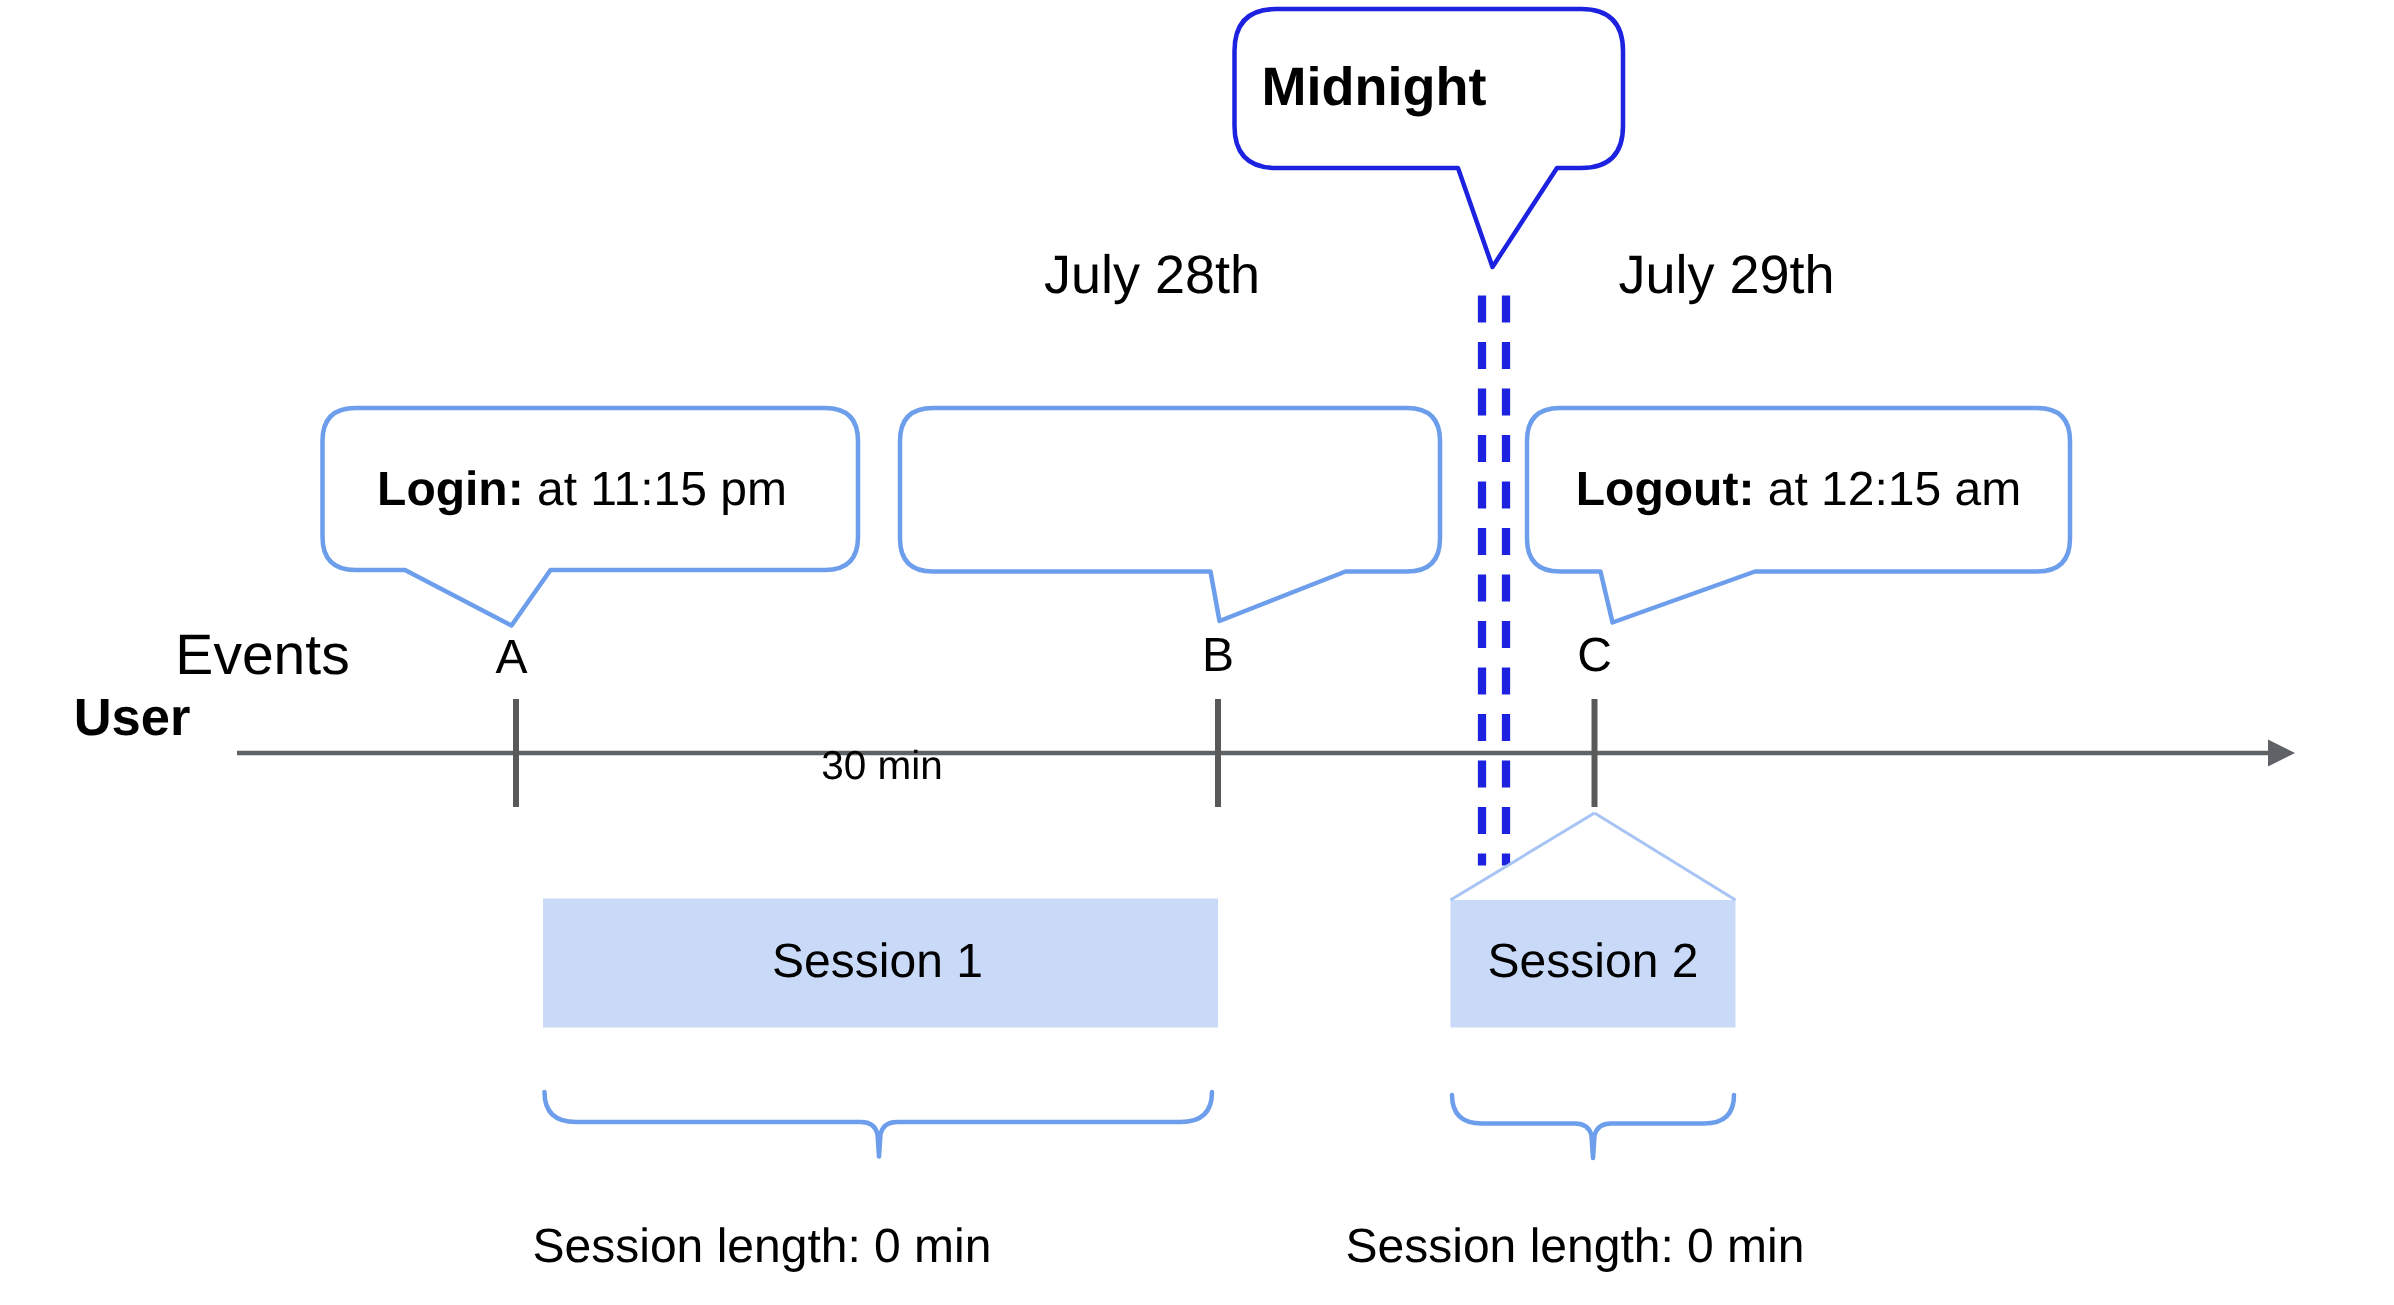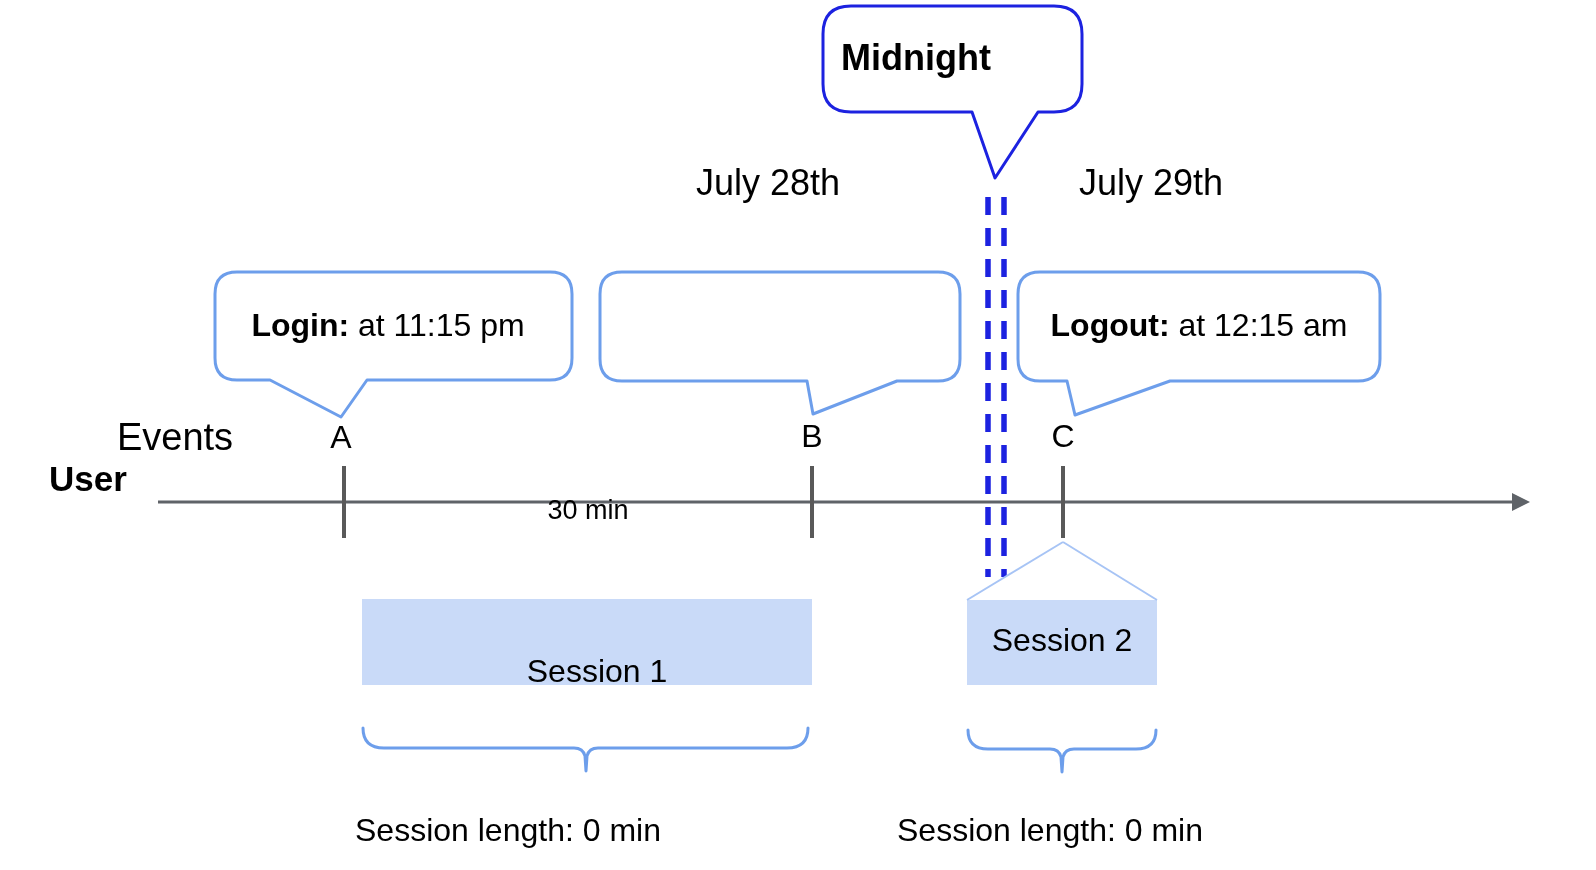--- a/index.html
+++ b/index.html
@@ -81,19 +81,19 @@
   <div class="t events-label" style="left:175px; top:438px;">Events</div>
 
   <div class="t marker-letter" style="left:341px; top:438px;">A</div>
   <div class="t marker-letter" style="left:812px; top:437px;">B</div>
   <div class="t marker-letter" style="left:1063px; top:437px;">C</div>
 
   <div class="t interval-text" style="left:588px; top:471px;margin-top:40px;">30 min</div>
 
   <div class="t axis-label" style="left:88px; top:479px;font-weight:bold;">User</div>
 
-  <div class="t session-text" style="left:585px; top:672px;margin-left:12px;">Session 1</div>
+  <div class="t session-text" style="left:585px; top:641px;">Session 1</div>
   <div class="t session-text" style="left:1062px; top:641px;">Session 2</div>
 
   <div class="t length-text" style="left:508px; top:831px;">Session length: 0 min</div>
   <div class="t length-text" style="left:1050px; top:831px;">Session length: 0 min</div>
 
 </div>
 
 </body></html>

